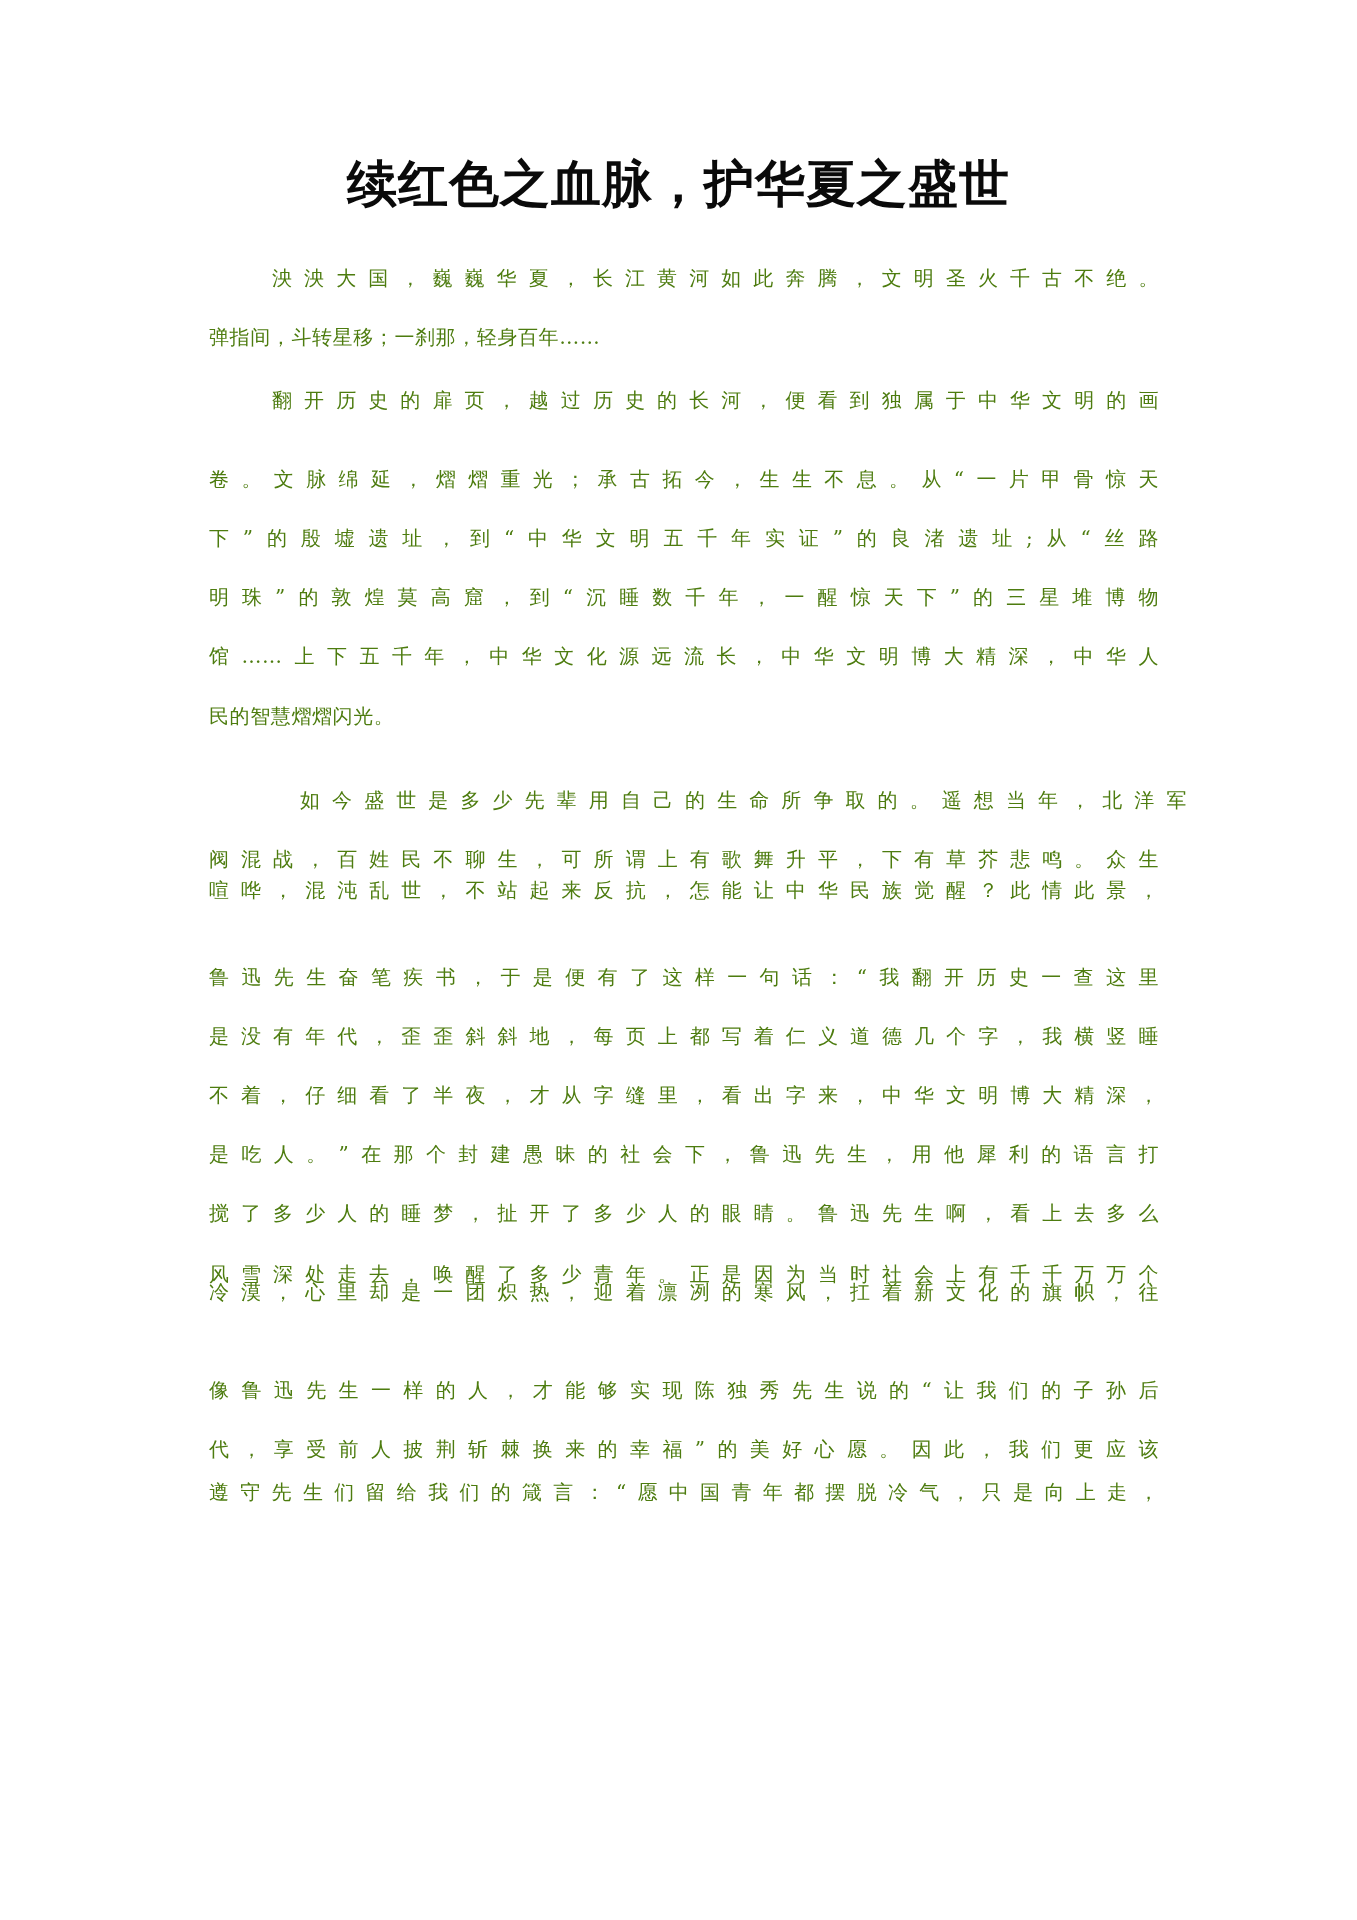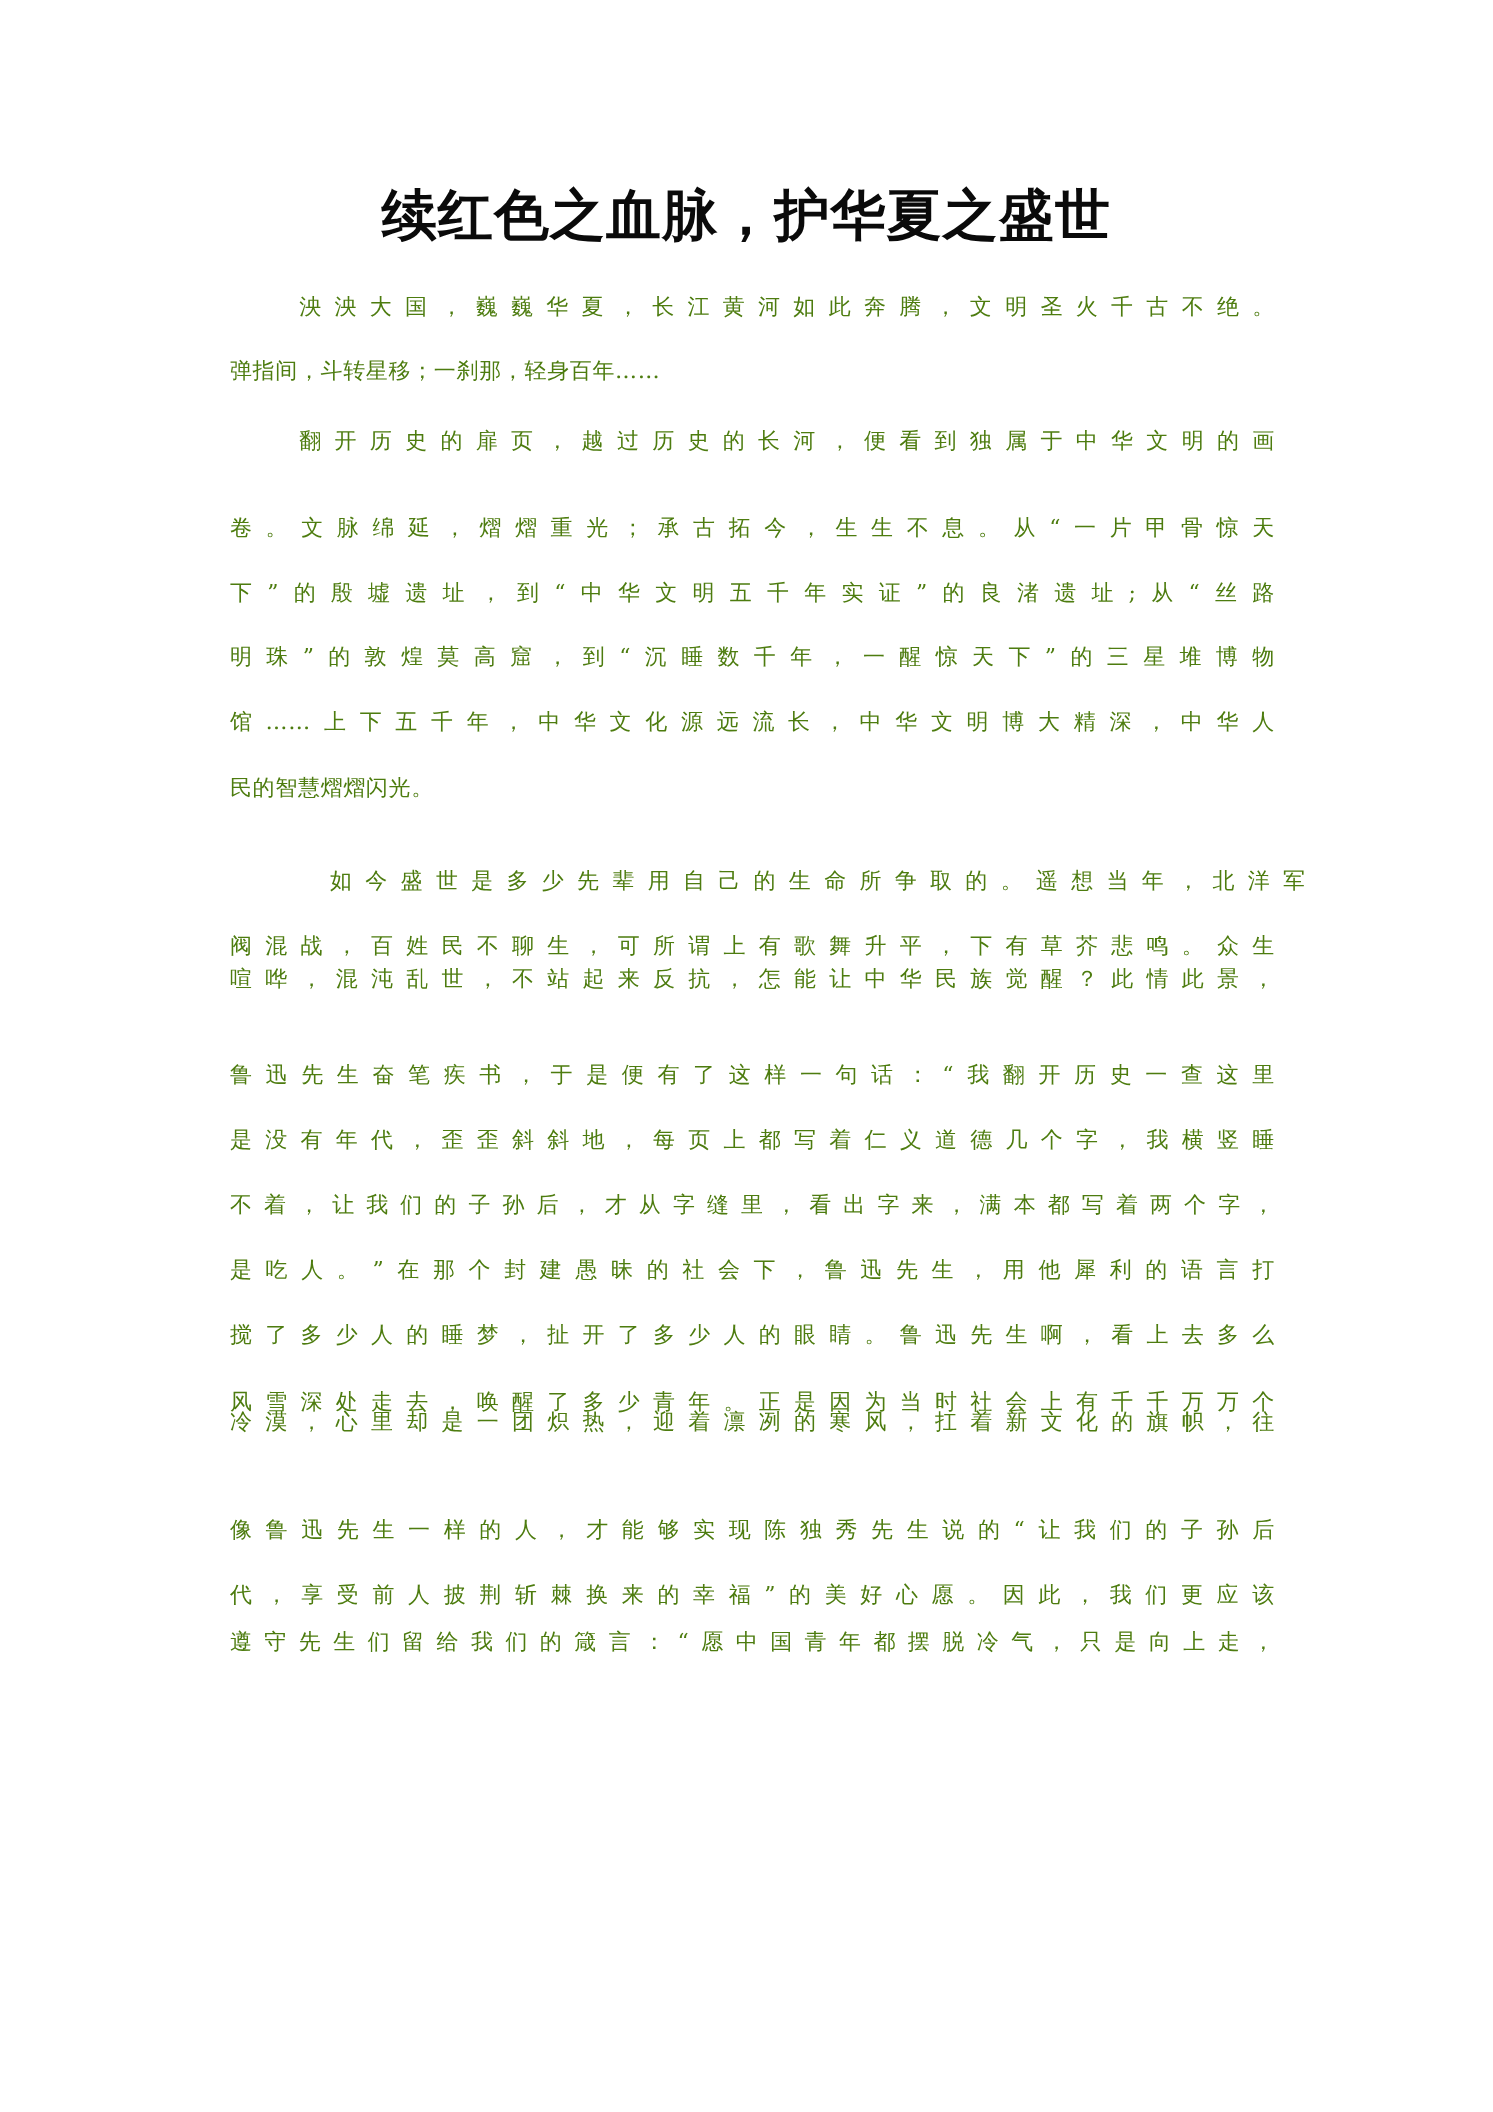--- a/index.html
+++ b/index.html
@@ -19,21 +19,21 @@
     position: absolute;
     left: 0; top: 0;
     width: 1357px;
     height: 1920px;
     background: #ffffff;
   }
   .title {
     position: absolute;
     left: 0;
     width: 1357px;
-    top: 166px;
+    top: 154px;
     text-align: center;
     font-size: 50px;
     line-height: 60px;
     font-weight: bold;
     letter-spacing: 1px;
     color: #0a0a0a;
     margin: 0;
   }
   .line {
     position: absolute;
@@ -75,21 +75,21 @@
     <div class="line" style="top:636px;">馆……上下五千年，中华文化源远流长，中华文明博大精深，中华人</div>
     <div class="line last" style="top:696px;">民的智慧熠熠闪光。</div>
   </div>
 
   <div>
     <div class="line indent" style="top:780px;margin-left:28px;">如今盛世是多少先辈用自己的生命所争取的。遥想当年，北洋军</div>
     <div class="line" style="top:839px;">阀混战，百姓民不聊生，可所谓上有歌舞升平，下有草芥悲鸣。众生</div>
     <div class="line" style="top:872px;font-family:Liberation Mono, monospace;">喧哗，混沌乱世，不站起来反抗，怎能让中华民族觉醒？此情此景，</div>
     <div class="line" style="top:957px;">鲁迅先生奋笔疾书，于是便有了这样一句话：“我翻开历史一查这里</div>
     <div class="line" style="top:1016px;">是没有年代，歪歪斜斜地，每页上都写着仁义道德几个字，我横竖睡</div>
-    <div class="line" style="top:1075px;">不着，让我们的子孙后，才从字缝里，看出字来，满本都写着两个字，</div>
+    <div class="line" style="top:1075px;">不着，仔细看了半夜，才从字缝里，看出字来，中华文明博大精深，</div>
     <div class="line" style="top:1134px;">是吃人。”在那个封建愚昧的社会下，鲁迅先生，用他犀利的语言打</div>
     <div class="line" style="top:1193px;">搅了多少人的睡梦，扯开了多少人的眼睛。鲁迅先生啊，看上去多么</div>
     <div class="line" style="top:1272px;">冷漠，心里却是一团炽热，迎着凛冽的寒风，扛着新文化的旗帜，往</div>
     <div class="line" style="top:1254px;">风雪深处走去，唤醒了多少青年。正是因为当时社会上有千千万万个</div>
     <div class="line" style="top:1370px;">像鲁迅先生一样的人，才能够实现陈独秀先生说的“让我们的子孙后</div>
     <div class="line" style="top:1429px;">代，享受前人披荆斩棘换来的幸福”的美好心愿。因此，我们更应该</div>
     <div class="line" style="top:1472px;">遵守先生们留给我们的箴言：“愿中国青年都摆脱冷气，只是向上走，</div>
   </div>
 
 </div>

